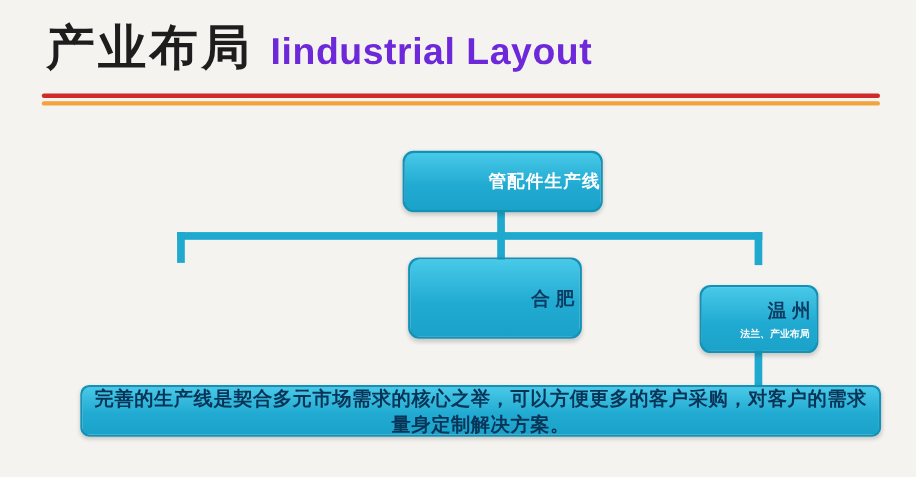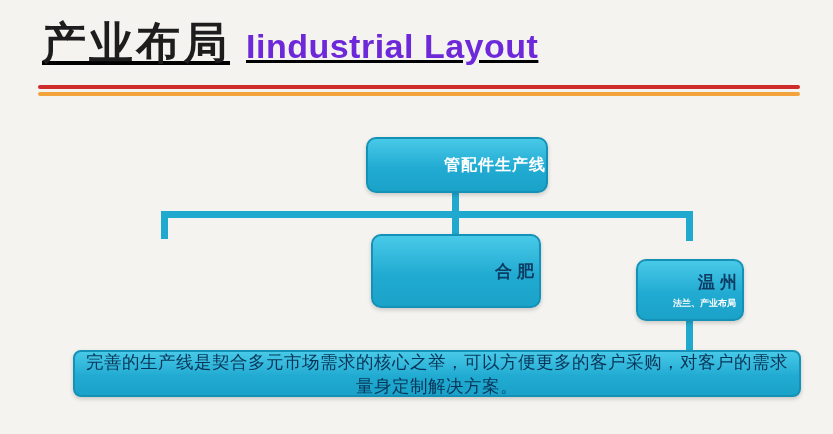--- a/index.html
+++ b/index.html
@@ -16,21 +16,20 @@
 
   
   .header {
     position: absolute;
     left: 42px;
     top: 14px;
     display: flex;
     align-items: baseline;
     gap: 16px;
     white-space: nowrap;
-    text-decoration: underline;
   }
   .title-zh {
     font-size: 44px;
     font-weight: 900;
     color: #1d1d1d;
     letter-spacing: 3px;
   }
   .title-en {
     font-size: 34px;
     font-weight: 800;
@@ -54,21 +53,21 @@
     border-radius: 10px;
     display: flex;
     flex-direction: column;
     align-items: flex-end;
     justify-content: center;
     text-align: center;
     box-shadow: 0 2px 4px rgba(0,0,0,0.18);
   }
   .box-root   { left: 366px; top: 137px; width: 182px; height: 56px; }
   .box-child1 { left: 105px; top: 237px; width: 120px; height: 71px; }
-  .box-child2 { left: 371px; top: 234px; width: 170px; height: 74px; }
+  .box-child2 { left: 371px; top: 234px; width: 158px; height: 74px; }
   .box-child3 { left: 636px; top: 239px; width: 108px; height: 62px; margin-top: 20px; }
   .box-summary {
     left: 73px; top: 350px; width: 728px; height: 47px;
     border-radius: 8px;
   }
 
   .root-label {
     color: #ffffff;
     font-weight: bold;
     font-size: 16px;
@@ -84,21 +83,21 @@
   .desc {
     color: #ffffff;
     font-weight: bold;
     font-size: 9px;
     line-height: 1.4;
     margin-top: 3px;
     padding: 0 6px;
   }
   .summary-text {
     color: #083457;
-    font-weight: normal;
+    font-weight: bold;
     font-size: 17.5px;
     letter-spacing: 0.5px;
     padding: 0 10px;
   }
 </style>
 </head>
 <body>
 
 <div class="slide">
 

